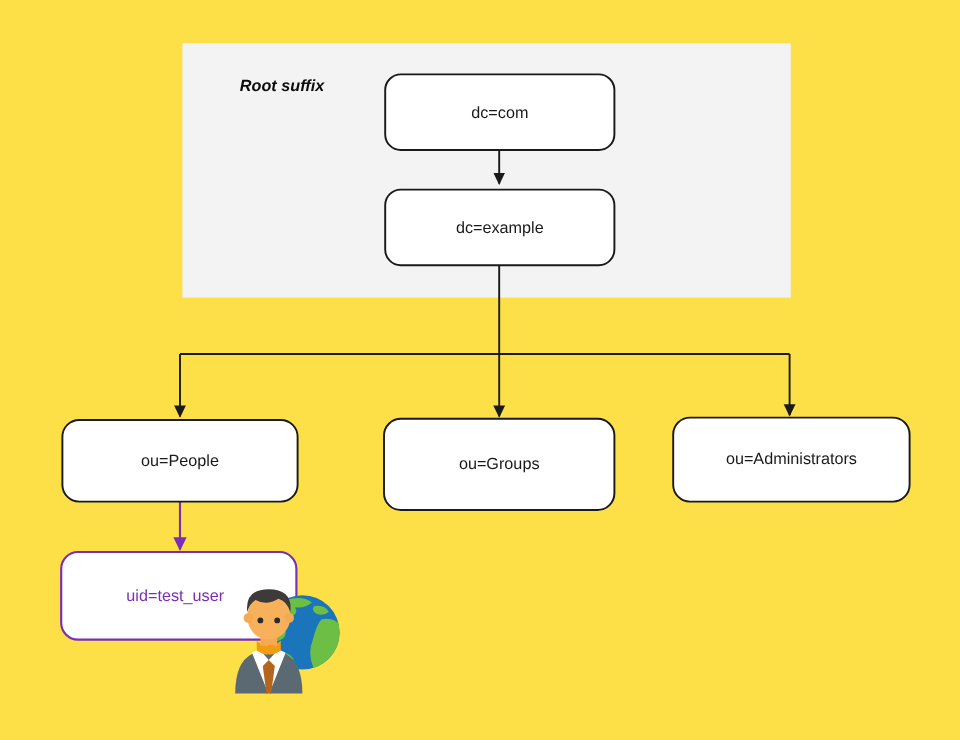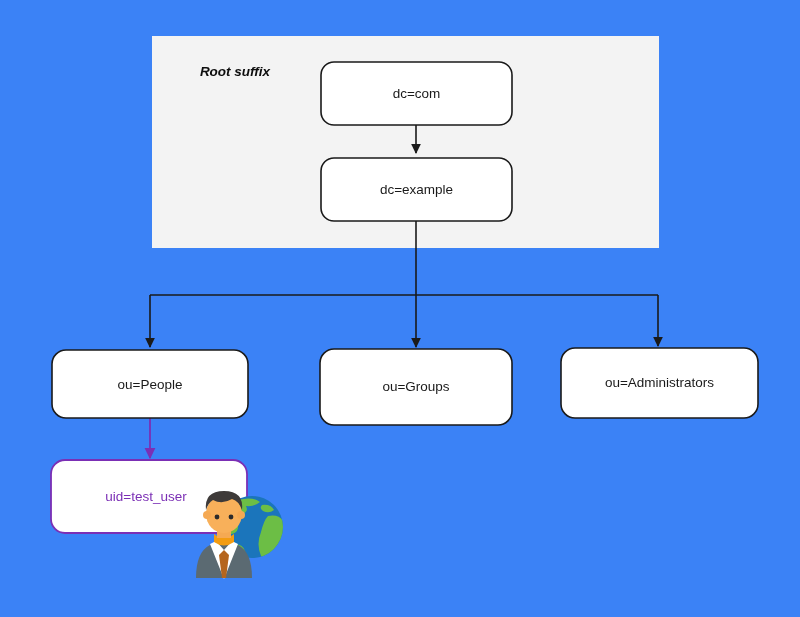--- a/index.html
+++ b/index.html
@@ -8,21 +8,21 @@
     padding: 0;
     background: #ffffff;
   }
   body {
     font-family: "Liberation Sans", sans-serif;
   }
   #canvas {
     position: relative;
     width: 800px;
     height: 617px;
-    background: #3b82f6;
+    background: #fde047;
     overflow: hidden;
   }
   #diagram-svg {
     position: absolute;
     left: 0;
     top: 0;
     width: 800px;
     height: 617px;
   }
   .node-label {

